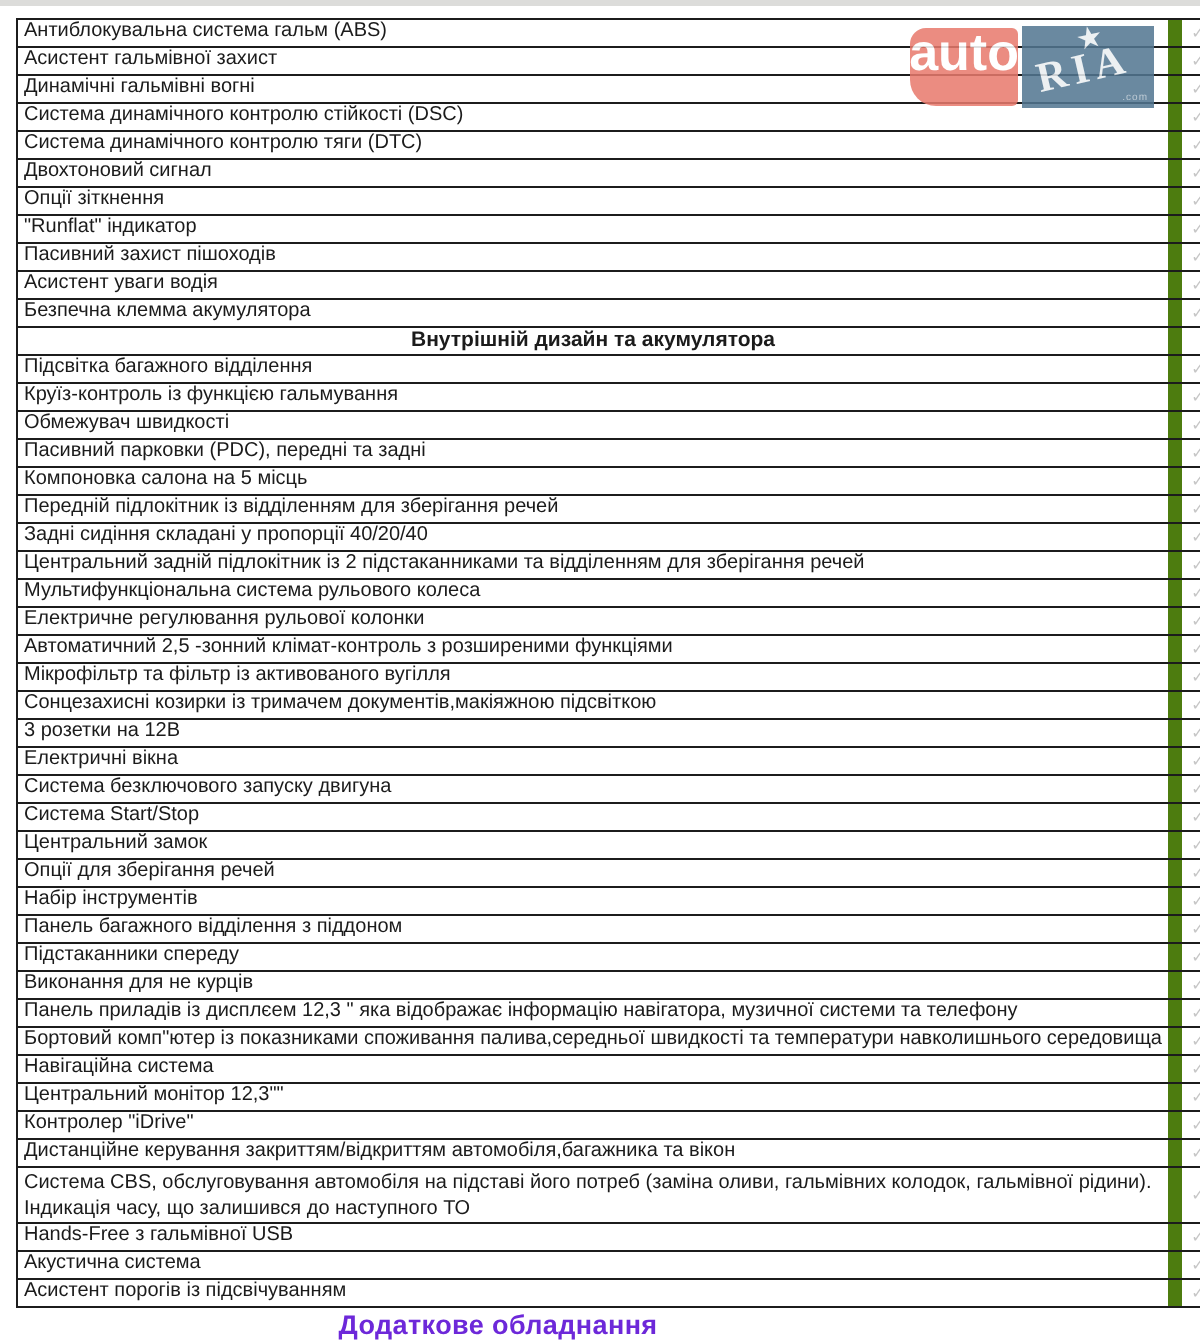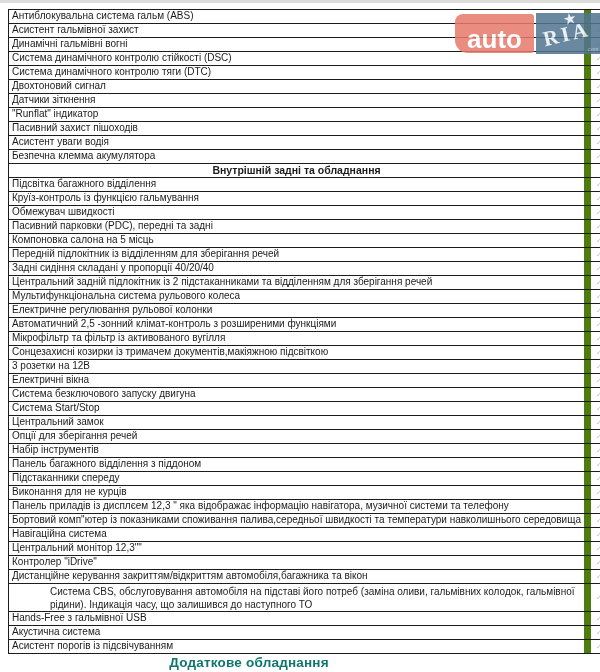--- a/index.html
+++ b/index.html
@@ -27,45 +27,45 @@
   .row.tall{height:28px;}
   .cell-label{
     flex:1 1 auto;min-width:0;
     box-sizing:border-box;
     border-right:7px solid #4d7c0f;
     font-size:10px;line-height:12.5px;color:#1b1b1b;
     padding:0 3px 0 3px;
     white-space:nowrap;overflow:hidden;
     display:block;
   }
-  .row.tall .cell-label{white-space:normal;line-height:13px;padding-top:0.5px;margin-left:38px;}
+  .row.tall .cell-label{white-space:normal;line-height:13px;padding-top:0.5px;}
   .row.section .cell-label{
     font-weight:bold;text-align:center;white-space:nowrap;
     font-size:10.5px;
   }
   .cell-check{
     flex:0 0 16px;width:16px;
     display:flex;align-items:center;justify-content:center;
     font-size:8px;color:#c6c6c6;line-height:8px;
   }
   
   .bottom-heading{
     position:absolute;top:655px;left:0;width:498px;
-    text-align:center;font-size:13.5px;font-weight:bold;color:#0f766e;
+    text-align:center;font-size:13.5px;font-weight:bold;color:#6d28d9;
     letter-spacing:0.2px;
   }
   
   .watermark{
     position:absolute;top:13px;left:455px;height:40px;
     display:flex;opacity:0.86;
   }
   .wm-auto{
-    width:79px;height:39px;margin-top:1px;
+    width:54px;height:39px;margin-top:1px;
     border-radius:8px 3px 3px 13px;
-    display:flex;align-items:flex-end;justify-content:center;
+    display:flex;align-items:flex-start;justify-content:center;
   }
   .wm-auto-text{
     color:#fff;font-size:26px;font-weight:bold;letter-spacing:0px;
     line-height:26px;transform:translateY(-1px);
   }
   .wm-ria{
     width:66px;height:41px;margin-left:2px;position:relative;
     overflow:hidden;
   }
   .wm-star{
@@ -107,41 +107,41 @@
     </div>
     <div class="row">
       <div class="cell-label">Система динамічного контролю тяги (DTC)</div>
       <div class="cell-check">✓</div>
     </div>
     <div class="row">
       <div class="cell-label">Двохтоновий сигнал</div>
       <div class="cell-check">✓</div>
     </div>
     <div class="row">
-      <div class="cell-label">Датчики зіткнення</div>
+      <div class="cell-label">Опції зіткнення</div>
       <div class="cell-check">✓</div>
     </div>
     <div class="row">
       <div class="cell-label">"Runflat" індикатор</div>
       <div class="cell-check">✓</div>
     </div>
     <div class="row">
       <div class="cell-label">Пасивний захист пішоходів</div>
       <div class="cell-check">✓</div>
     </div>
     <div class="row">
       <div class="cell-label">Асистент уваги водія</div>
       <div class="cell-check">✓</div>
     </div>
     <div class="row">
       <div class="cell-label">Безпечна клемма акумулятора</div>
       <div class="cell-check">✓</div>
     </div>
     <div class="row section">
-      <div class="cell-label">Внутрішній задні та обладнання</div>
+      <div class="cell-label">Внутрішній дизайн та акумулятора</div>
       <div class="cell-check"></div>
     </div>
     <div class="row">
       <div class="cell-label">Підсвітка багажного відділення</div>
       <div class="cell-check">✓</div>
     </div>
     <div class="row">
       <div class="cell-label">Круїз-контроль із функцією гальмування</div>
       <div class="cell-check">✓</div>
     </div>

